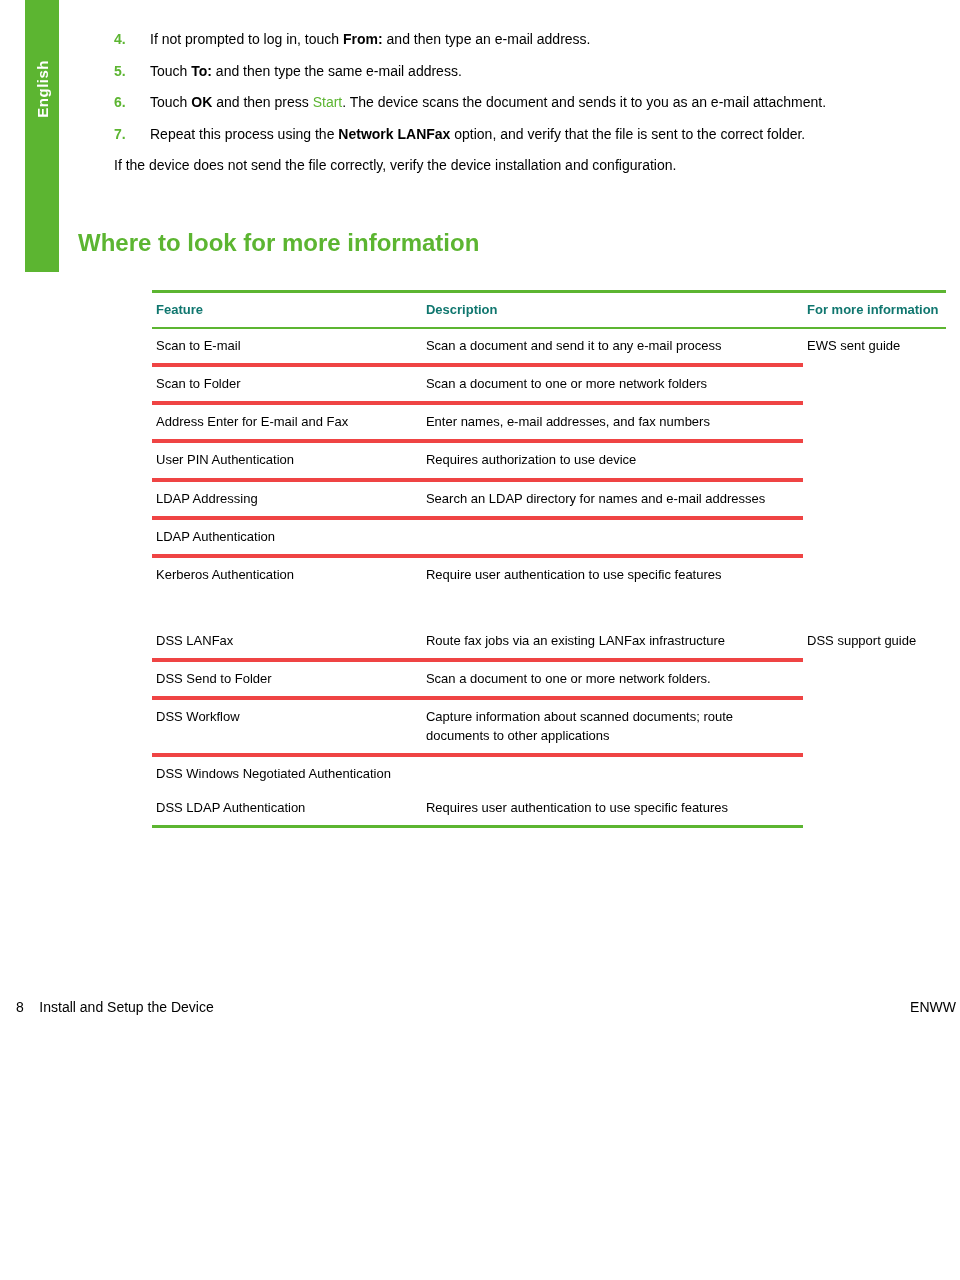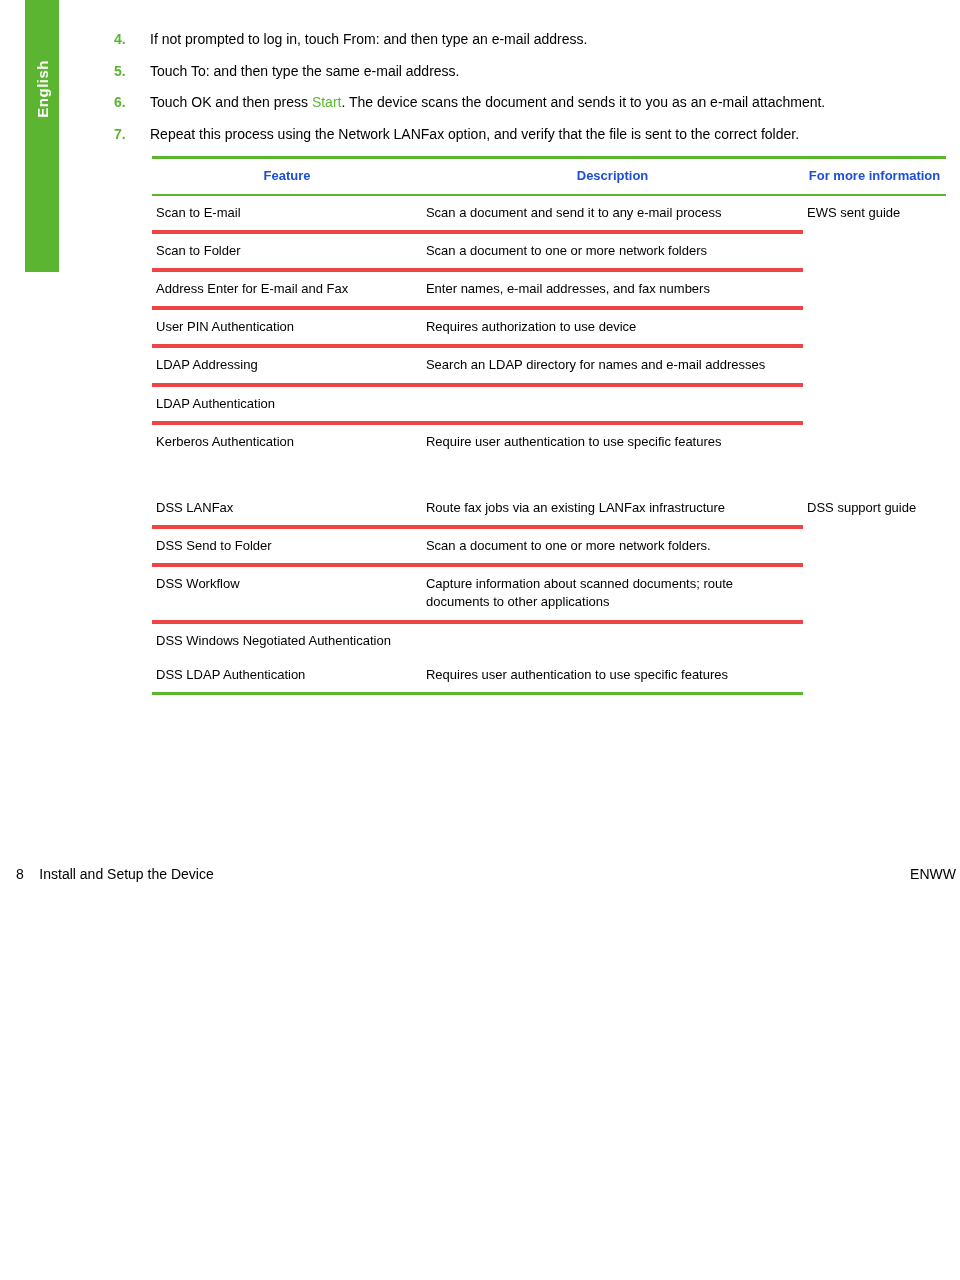--- a/index.html
+++ b/index.html
@@ -75,22 +75,22 @@
     .tbl {
       width: 100%;
       border-collapse: collapse;
       font-size: 13px;
     }
     .tbl thead tr {
       border-top: 3px solid #5cb531;
       border-bottom: 2px solid #5cb531;
     }
     .tbl th {
-      text-align: center;
-      color: #1d4ed8;
+      text-align: left;
+      color: #0f766e;
       font-weight: bold;
       padding: 8px 4px;
       vertical-align: top;
     }
     .tbl th:first-child { width: 34%; }
     .tbl th:nth-child(2) { width: 48%; }
     .tbl th:last-child { width: 18%; }
     .tbl td {
       text-align: left;
       padding: 8px 4px;
@@ -110,21 +110,21 @@
       padding-top: 40px;
     }
     .footer {
       display: flex;
       justify-content: space-between;
       align-items: flex-end;
       margin-top: 170px;
       padding: 0 4px 0 16px;
       font-size: 14px;
     }
-    b { font-weight: normal; }
+    b { font-weight: bold; }
     .green { color: #5cb531; }
   </style>
 </head>
 <body>
 
 <div class="page">
   <div class="side-tab">
     <span class="side-tab-text">English</span>
   </div>
 
@@ -137,21 +137,23 @@
         <span>Touch </span><b>To:</b><span> and then type the same e-mail address.</span>
       </li>
       <li>
         <span>Touch </span><b>OK</b><span> and then press </span><span class="green">Start</span><span>. The device scans the document and sends it to you as an e-mail attachment.</span>
       </li>
       <li>
         <span>Repeat this process using the </span><b>Network LANFax</b><span> option, and verify that the file is sent to the correct folder.</span>
       </li>
     </ol>
 
-
+    <div class="para">If the device does not send the file correctly, verify the device installation and configuration.</div>
+
+    <h2 class="section">Where to look for more information</h2>
 
     <div class="table-block">
       <table class="tbl">
         <thead>
           <tr>
             <th>Feature</th>
             <th>Description</th>
             <th>For more information</th>
           </tr>
         </thead>

